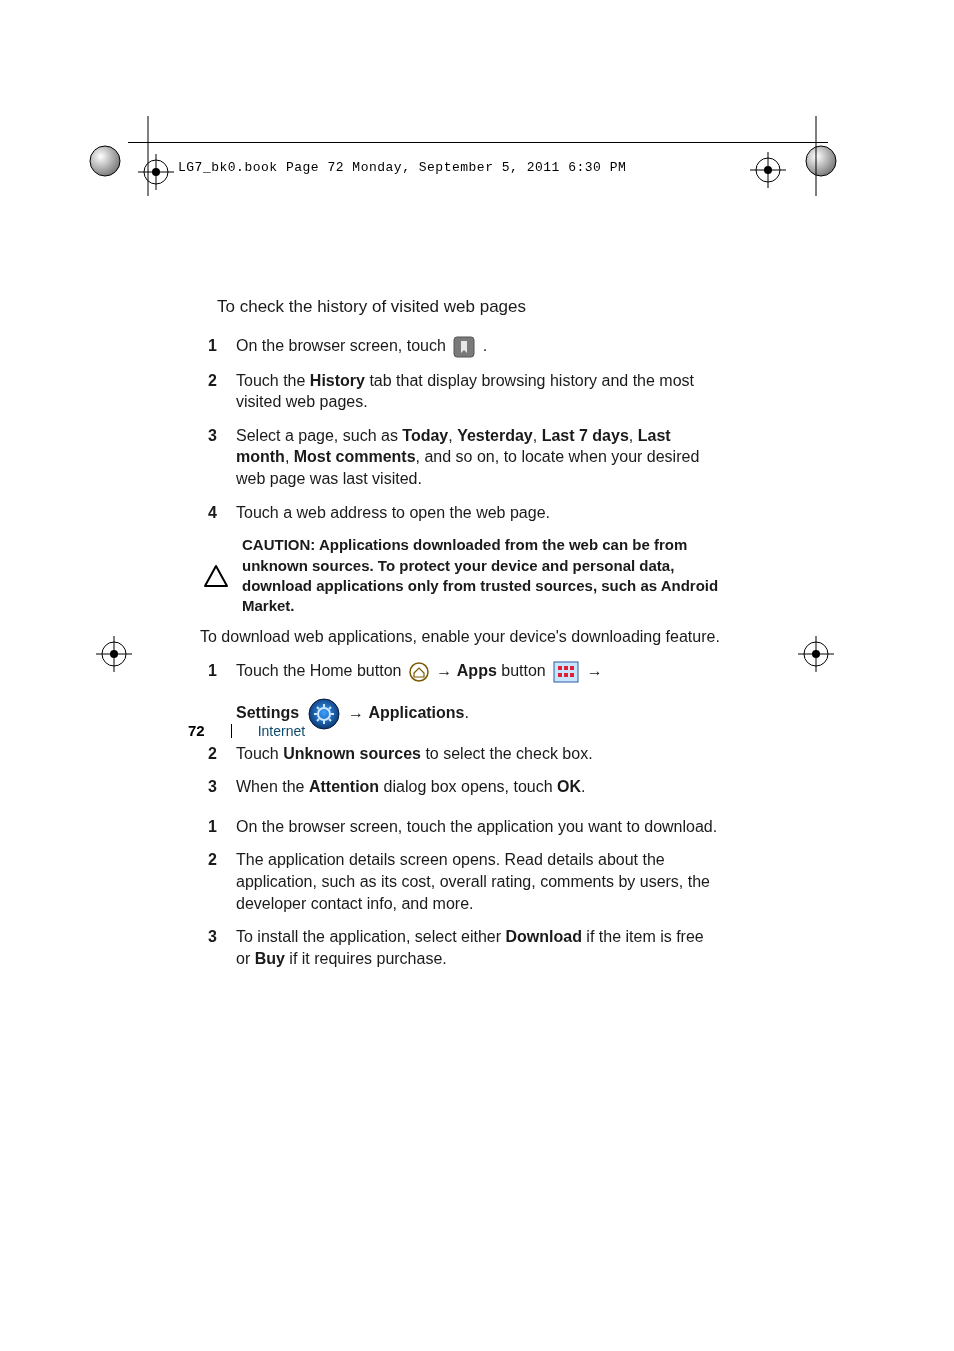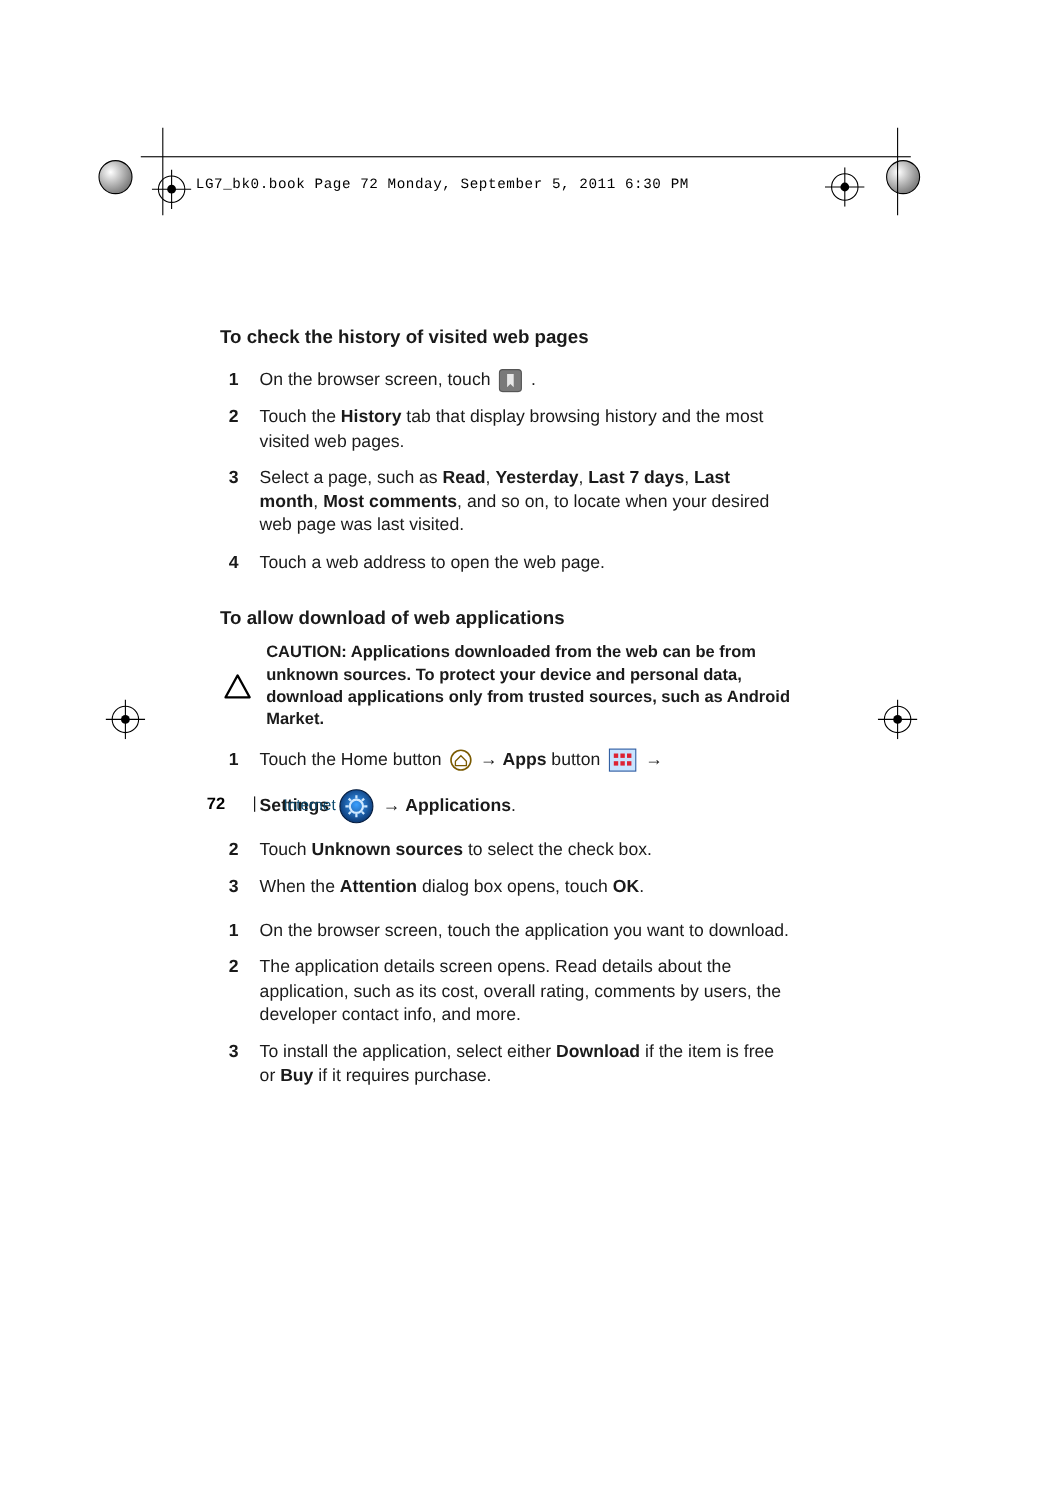--- a/index.html
+++ b/index.html
@@ -60,21 +60,21 @@
   .content {
     position: absolute;
     left: 200px;
     top: 296px;
     width: 520px;
     font-size: 16px;
     line-height: 1.35;
     color: #1a1a1a;
   }
 
-  .h { font-weight: 700; font-size: 17px; margin: 22px 0 10px 0; }
+  .h { font-weight: 400; font-size: 17px; margin: 22px 0 10px 17px; }
   .h:first-child { margin-top: 0; }
 
   ol.steps {
     list-style: none;
     padding: 0;
     margin: 6px 0 4px 0;
     counter-reset: step;
   }
   ol.steps > li {
     counter-increment: step;
@@ -275,40 +275,40 @@
               <rect x="1" y="1" width="20" height="20" rx="3" fill="#7a7a7a" stroke="#555"></rect>
               <path d="M8 5 h6 v12 l-3 -3 l-3 3 Z" fill="#e8e8e8"></path>
             </svg>
         </span>
         <span>.</span>
       </li>
       <li>
         <span>Touch the </span><span class="b">History</span><span> tab that display browsing history and the most visited web pages.</span>
       </li>
       <li>
-        <span>Select a page, such as </span><span class="b">Read</span><span>, </span><span class="b">Yesterday</span><span>, </span><span class="b">Last 7 days</span><span>, </span><span class="b">Last month</span><span>, </span><span class="b">Most comments</span><span>, and so on, to locate when your desired web page was last visited.</span>
+        <span>Select a page, such as </span><span class="b">Today</span><span>, </span><span class="b">Yesterday</span><span>, </span><span class="b">Last 7 days</span><span>, </span><span class="b">Last month</span><span>, </span><span class="b">Most comments</span><span>, and so on, to locate when your desired web page was last visited.</span>
       </li>
       <li>
         <span>Touch a web address to open the web page.</span>
       </li>
     </ol>
 
-    <div class="h">To allow download of web applications</div>
 
     <div class="caution-row">
       <span class="inline-icon">
         <svg width="26" height="24">
             <path d="M13 2 L24 22 L2 22 Z" fill="none" stroke="#000" stroke-width="2" stroke-linejoin="round"></path>
           </svg>
       </span>
       <div class="caution-text">
         <span class="caution-label">CAUTION: </span><span>Applications downloaded from the web can be from unknown sources. To protect your device and personal data, download applications only from trusted sources, such as Android Market.</span>
       </div>
     </div>
 
+    <div class="para">To download web applications, enable your device's downloading feature.</div>
 
     <ol class="steps">
       <li>
         <span>Touch the Home button </span>
         <span class="inline-icon">
           <svg width="20" height="20">
               <circle cx="10" cy="10" r="9" fill="none" stroke="#7a5a00" stroke-width="1.5"></circle>
               <path d="M5 11 L10 6 L15 11 V15 H5 Z" fill="none" stroke="#7a5a00" stroke-width="1.2"></path>
             </svg>
         </span>

